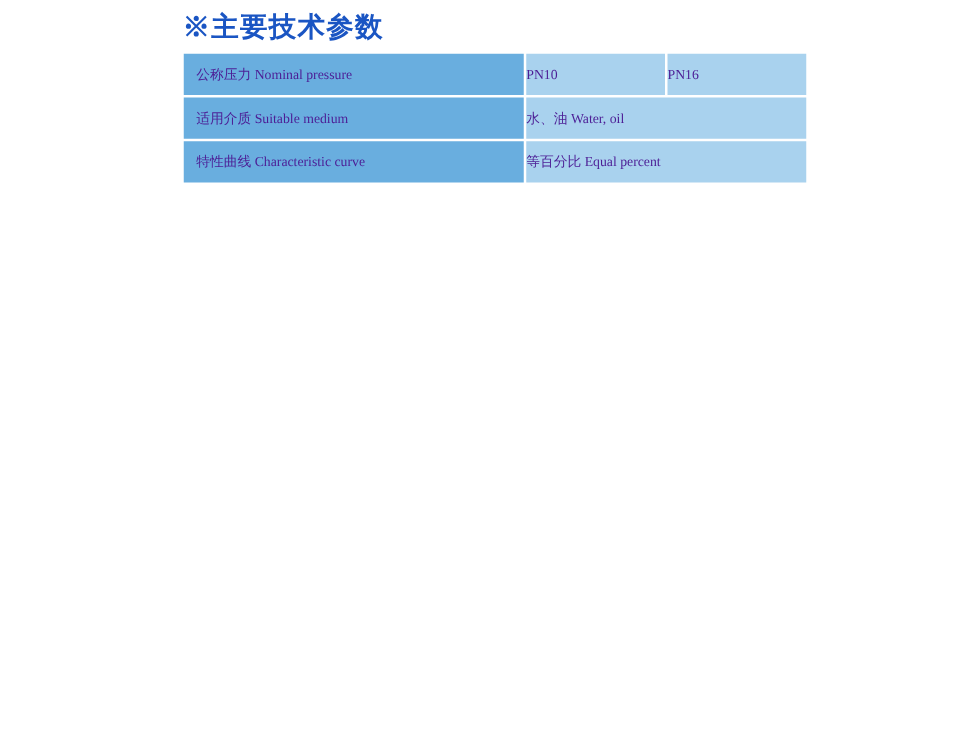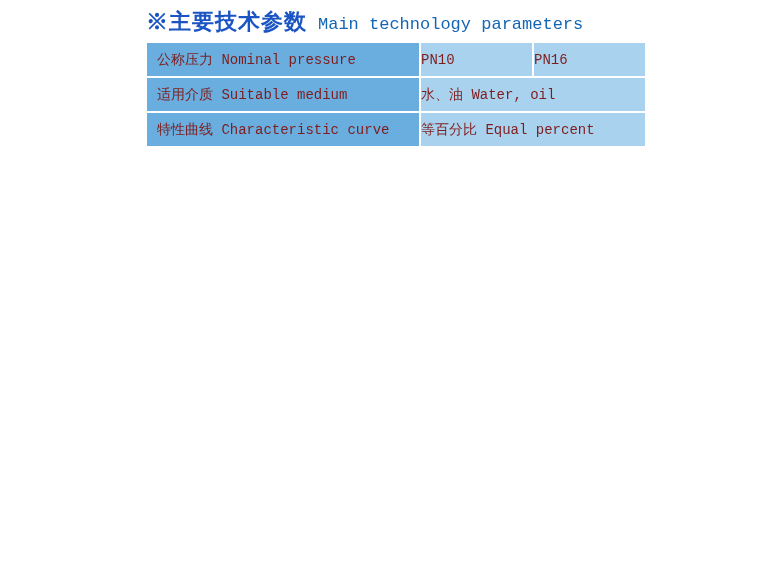--- a/index.html
+++ b/index.html
@@ -6,21 +6,21 @@
     margin: 0;
     padding: 0;
     background: #ffffff;
   }
   .page {
     position: relative;
     width: 778px;
     height: 428px;
     background: #ffffff;
     overflow: hidden;
-    font-family: Liberation Mono, monospace;
+    font-family: Liberation Serif, serif;
   }
   .page-title {
     position: absolute;
     left: 146px;
     top: 7px;
     display: flex;
     align-items: baseline;
     white-space: nowrap;
   }
   .title-cn {
@@ -39,22 +39,22 @@
     left: 145px;
     top: 41px;
     width: 502px;
     border-collapse: separate;
     border-spacing: 2px;
     table-layout: fixed;
   }
   table.spec-table td {
     height: 31px;
     vertical-align: middle;
-    font-size: 14px;
-    color: #7f1d1d;
+    font-size: 11px;
+    color: #4c1d95;
     overflow: hidden;
     white-space: nowrap;
     margin-left: 34px;
   }
   td.label-cell {
     background: #69aedf;
     text-align: left;
     padding-left: 10px;
   }
   td.value-cell {
@@ -63,21 +63,20 @@
     padding: 0;
   }
 </style>
 </head>
 <body>
 
 <div class="page">
 
   <div class="page-title">
     <span class="title-cn">※主要技术参数</span>
-    <span class="title-en">Main technology parameters</span>
   </div>
 
   <table class="spec-table">
     <colgroup>
       <col style="width: 272px">
       <col style="width: 111px">
       <col style="width: 111px">
     </colgroup>
     <tbody>
         <tr>

